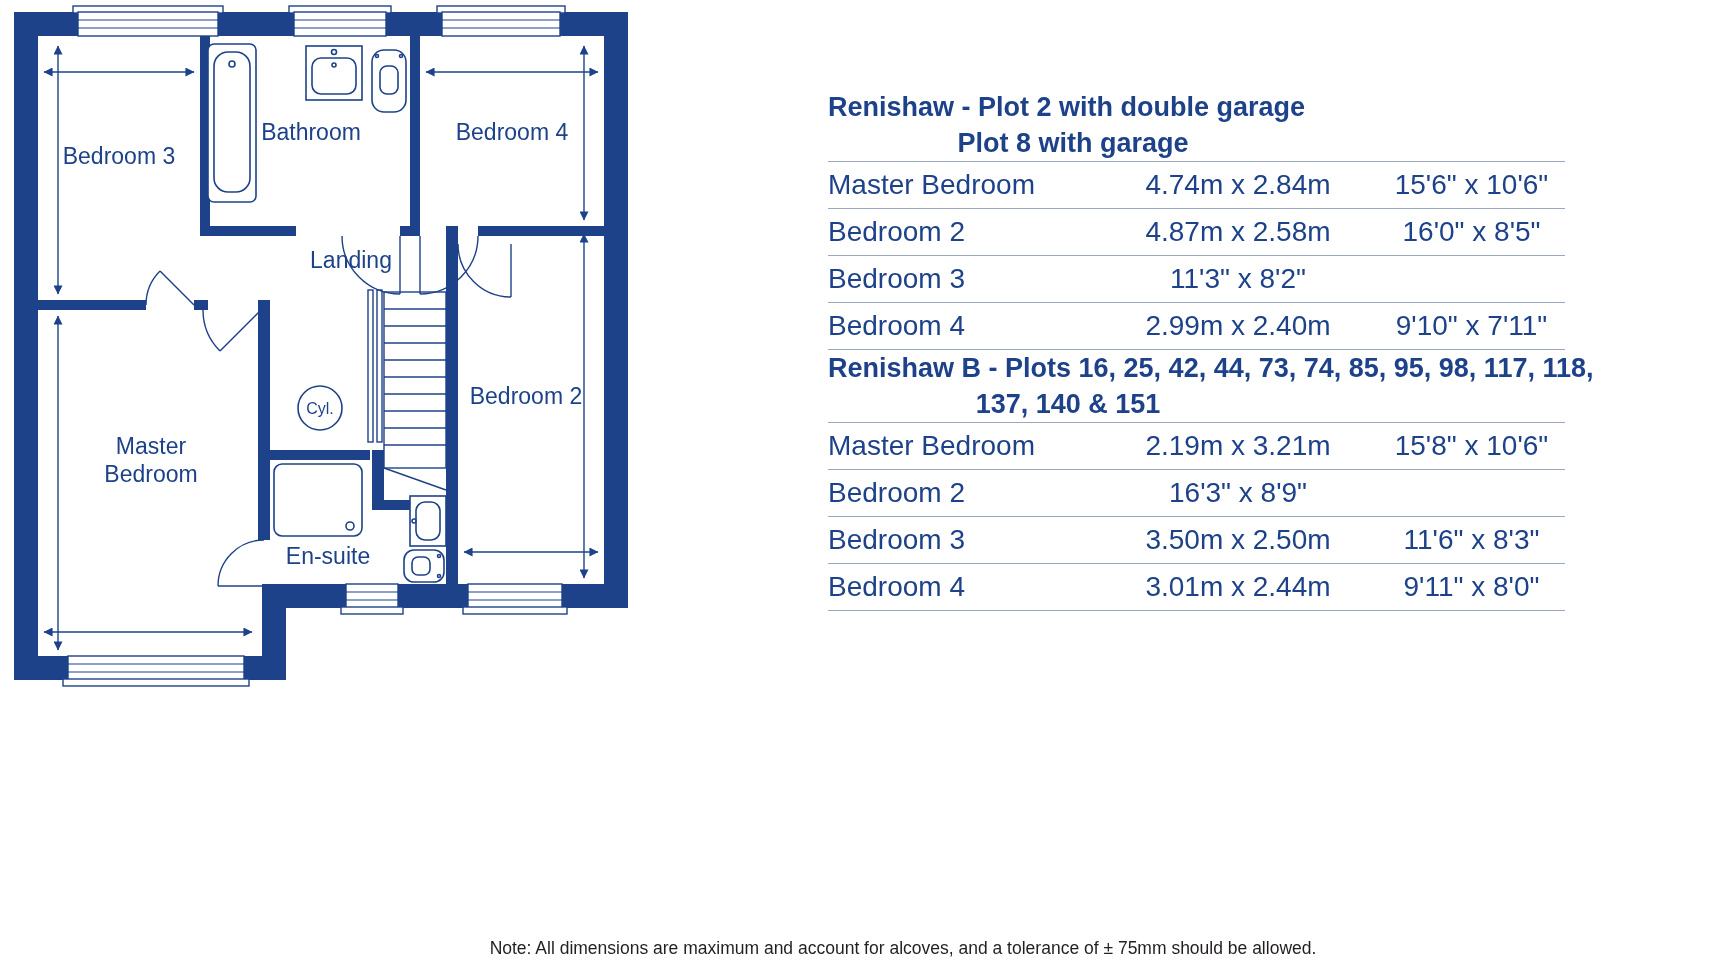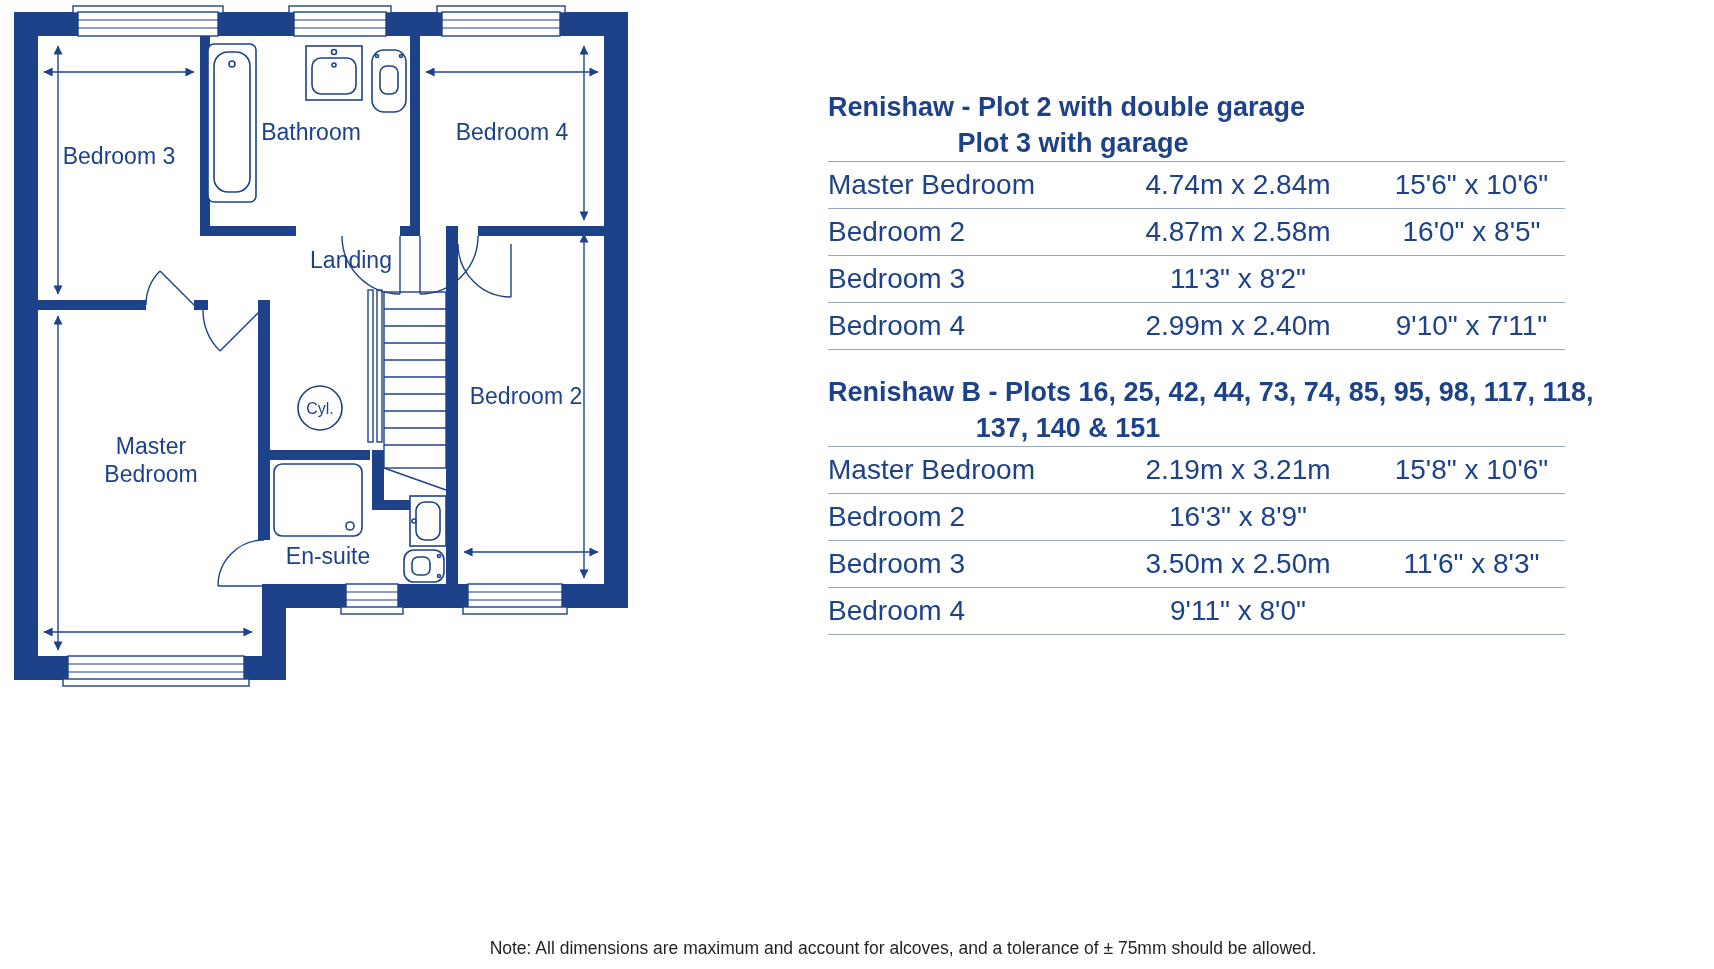--- a/index.html
+++ b/index.html
@@ -19,21 +19,21 @@
   .panel{position:absolute;left:828px;top:89px;width:737px;color:#1d4289;}
   .title{font-weight:bold;font-size:27px;line-height:36px;white-space:nowrap;}
   .tline2a{width:490px;text-align:center;font-weight:bold;font-size:27px;line-height:36px;}
   .tline2b{width:480px;text-align:center;font-weight:bold;font-size:27px;line-height:36px;}
   .rule{border-top:1.5px solid #9aa7bd;height:0;margin:0;}
   .row{height:46px;display:grid;grid-template-columns:270px 280px 187px;align-items:center;
        font-size:28px;border-bottom:1.5px solid #9aa7bd;}
   .row .c1{text-align:left;}
   .row .c2{text-align:center;}
   .row .c3{text-align:center;}
-  .tbl2{margin-top:24px;}
+  .tbl2{}
   .note{position:absolute;left:0;top:938px;width:1714px;text-align:center;
         color:#231f20;font-size:17.5px;margin-left:46px;}
 </style>
 </head>
 <body>
 
 <div id="page">
 
   <div class="plan-wrap">
     <svg viewBox="0 0 640 700" width="640" height="700">
@@ -186,21 +186,21 @@
       <text class="lbl" x="322" y="560">En-suite</text>
       <text class="lbl" x="520" y="400">Bedroom 2</text>
       <text class="lbl-s" x="314" y="410">Cyl.</text>
     </svg>
   </div>
 
   <div class="panel">
 
     <div>
       <div class="title">Renishaw - Plot 2 with double garage</div>
-      <div class="tline2a">Plot 3 with garage</div>
+      <div class="tline2a">Plot 8 with garage</div>
       <div class="rule"></div>
       <div class="row">
         <span class="c1">Master Bedroom</span>
         <span class="c2">4.74m x 2.84m</span>
         <span class="c3">15'6" x 10'6"</span>
       </div>
       <div class="row">
         <span class="c1">Bedroom 2</span>
         <span class="c2">4.87m x 2.58m</span>
         <span class="c3">16'0" x 8'5"</span>
@@ -229,20 +229,21 @@
         <span class="c1">Bedroom 2</span>
         <span class="c3">16'3" x 8'9"</span>
       </div>
       <div class="row">
         <span class="c1">Bedroom 3</span>
         <span class="c2">3.50m x 2.50m</span>
         <span class="c3">11'6" x 8'3"</span>
       </div>
       <div class="row">
         <span class="c1">Bedroom 4</span>
+        <span class="c2">3.01m x 2.44m</span>
         <span class="c3">9'11" x 8'0"</span>
       </div>
     </div>
 
   </div>
 
   <div class="note">Note: All dimensions are maximum and account for alcoves, and a tolerance of ± 75mm should be allowed.</div>
 
 </div>
 

